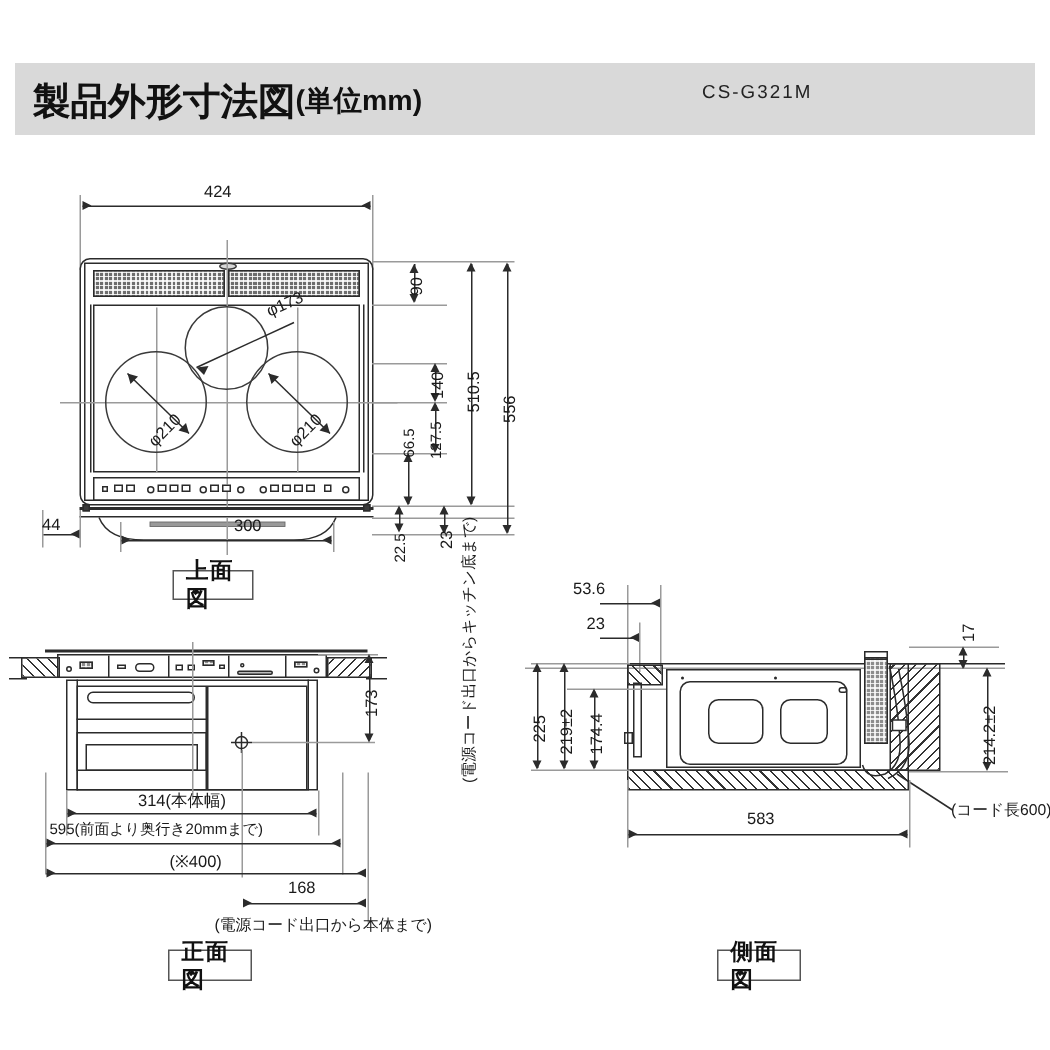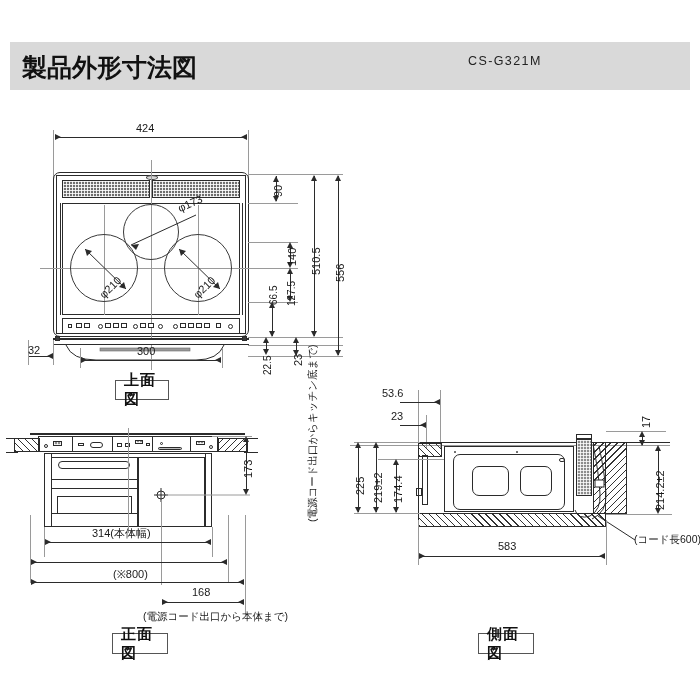--- a/index.html
+++ b/index.html
@@ -86,20 +86,21 @@
   svg.overlay{position:absolute;left:0;top:0;overflow:visible;}
 </style>
 </head>
 <body>
 
 <div id="page">
 
   <div class="header-band"></div>
   <div class="header-title">
     <span>製品外形寸法図</span>
+      <span class="unit">(単位mm)</span>
   </div>
   <div class="model-list">
     <div>CS-G321M</div>
   </div>
 
   <div class="view" id="topview" style="left:0;top:0;width:360px;height:400px;">
 
     <div class="ext v" style="left:53px;top:130px;height:50px;"></div>
     <div class="ext v" style="left:248px;top:130px;height:50px;"></div>
 
@@ -219,27 +220,27 @@
     <div class="arw u" style="left:293px;top:337px;"></div>
     <div class="arw d" style="left:293px;top:350px;"></div>
     <div class="dim rot" style="left:292px;top:366px;">23</div>
 
     <div class="ext v" style="left:28px;top:340px;height:25px;"></div>
     <div class="ext v" style="left:53px;top:340px;height:25px;"></div>
     <div class="ext v" style="left:80px;top:348px;height:20px;"></div>
     <div class="ext v" style="left:151px;top:345px;height:25px;"></div>
     <div class="ln h" style="left:29px;top:356px;width:23px;"></div>
     <div class="arw l" style="left:47px;top:353px;"></div>
-    <div class="dim" style="left:28px;top:344px;">32</div>
+    <div class="dim" style="left:28px;top:344px;">44</div>
 
     <div class="ext v" style="left:222px;top:348px;height:20px;"></div>
     <div class="ln h" style="left:81px;top:360px;width:140px;"></div>
     <div class="arw r" style="left:81px;top:357px;"></div>
     <div class="arw l" style="left:215px;top:357px;"></div>
-    <div class="dim" style="left:137px;top:345px;">300</div>
+    <div class="dim" style="left:156px;top:345px;">300</div>
 
     <div class="caption" style="left:115px;top:380px;width:54px;height:20px;">上面図</div>
   </div>
 
   <div class="view" id="frontview" style="left:0;top:400px;width:350px;height:260px;">
 
     <div class="ln h" style="left:30px;top:33px;width:215px;height:2px;"></div>
 
     <div class="hatch" style="left:14px;top:38px;width:26px;height:14px;"></div>
     <div class="hatch-r" style="left:218px;top:38px;width:30px;height:14px;"></div>
@@ -303,25 +304,26 @@
     <div class="ext v" style="left:161px;top:100px;height:85px;"></div>
 
     <div class="ln h" style="left:45px;top:142px;width:166px;"></div>
     <div class="arw r" style="left:45px;top:139px;"></div>
     <div class="arw l" style="left:205px;top:139px;"></div>
     <div class="dim" style="left:92px;top:126px;">314(本体幅)</div>
 
     <div class="ln h" style="left:31px;top:162px;width:196px;"></div>
     <div class="arw r" style="left:31px;top:159px;"></div>
     <div class="arw l" style="left:221px;top:159px;"></div>
+    <div class="dim sm" style="left:33px;top:146px;">595(前面より奥行き20mmまで)</div>
 
     <div class="ln h" style="left:31px;top:182px;width:213px;"></div>
     <div class="arw r" style="left:31px;top:179px;"></div>
     <div class="arw l" style="left:238px;top:179px;"></div>
-    <div class="dim" style="left:113px;top:166px;">(※800)</div>
+    <div class="dim" style="left:113px;top:166px;">(※400)</div>
 
     <div class="ln h" style="left:162px;top:202px;width:82px;"></div>
     <div class="arw r" style="left:162px;top:199px;"></div>
     <div class="arw l" style="left:238px;top:199px;"></div>
     <div class="dim" style="left:192px;top:186px;">168</div>
 
     <div class="note" style="left:143px;top:210px;">(電源コード出口から本体まで)</div>
 
     <div class="caption" style="left:112px;top:233px;width:56px;height:21px;">正面図</div>
   </div>

